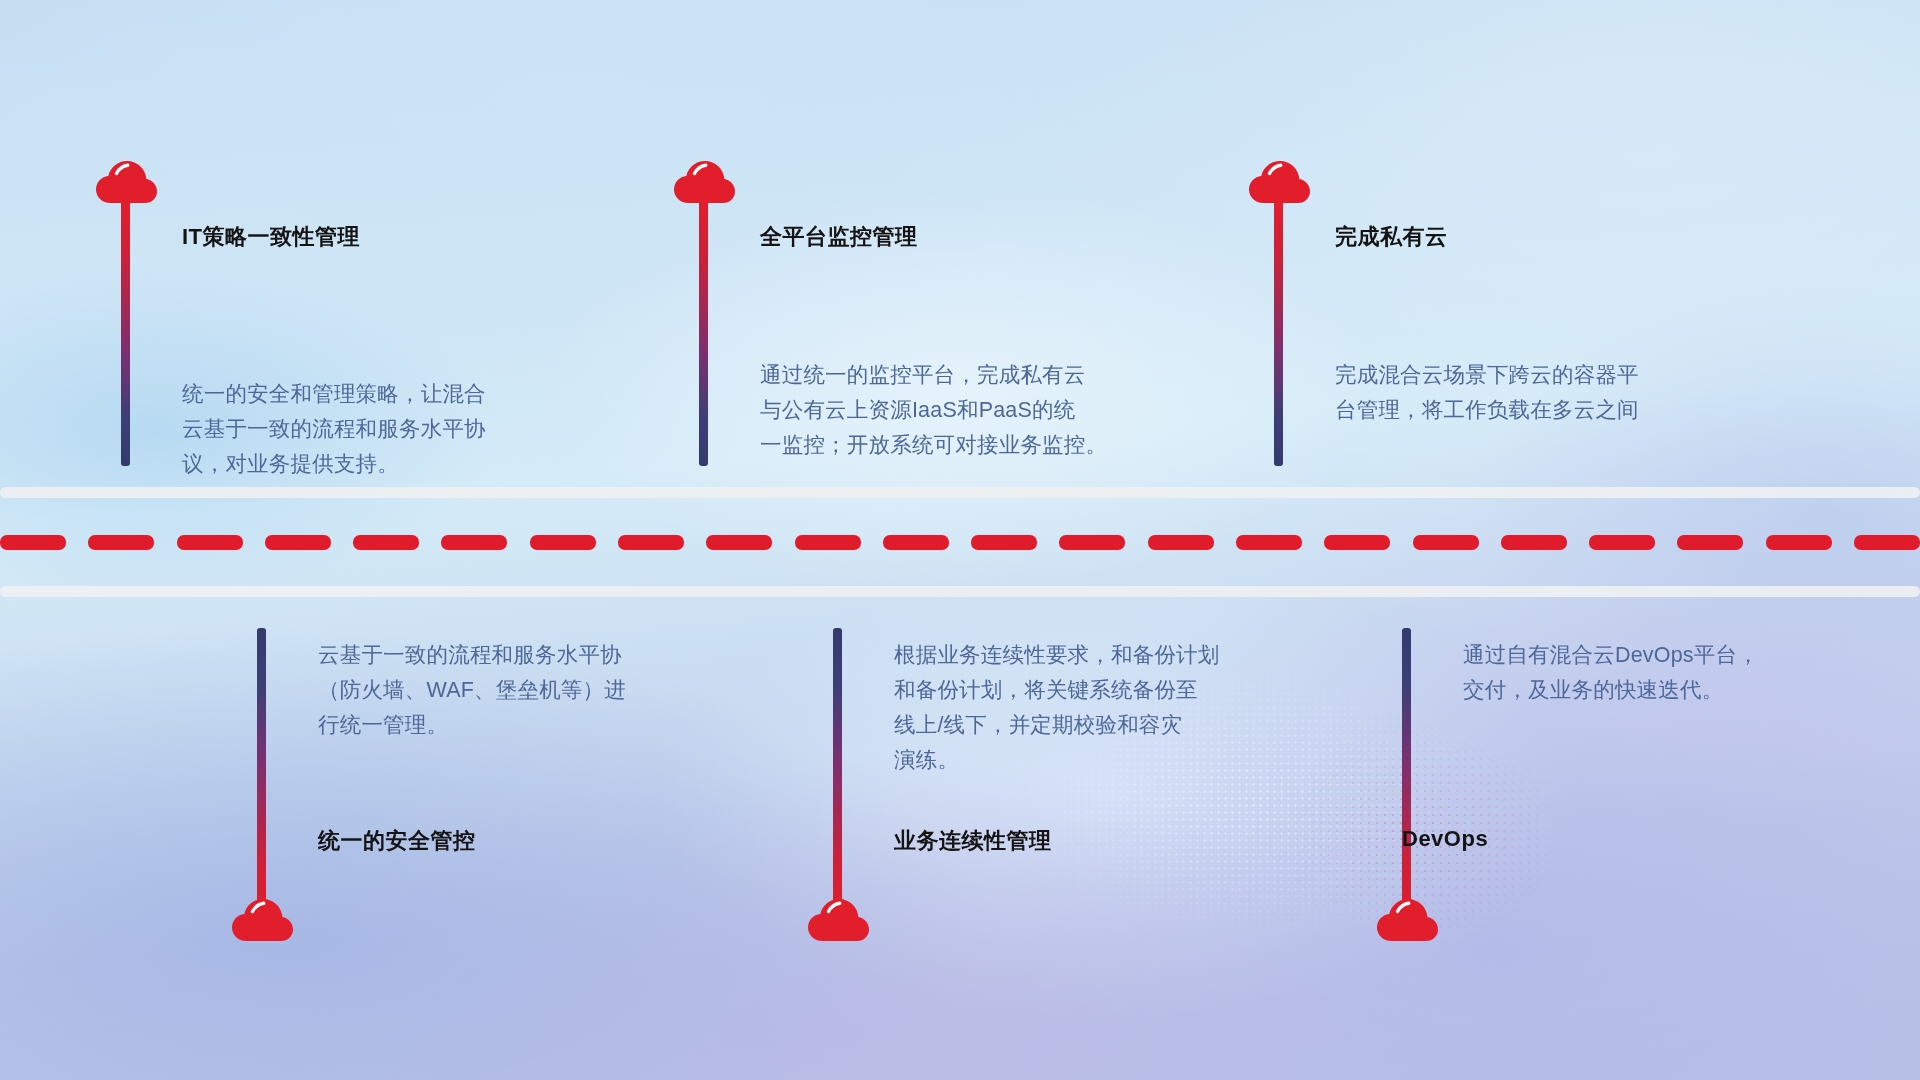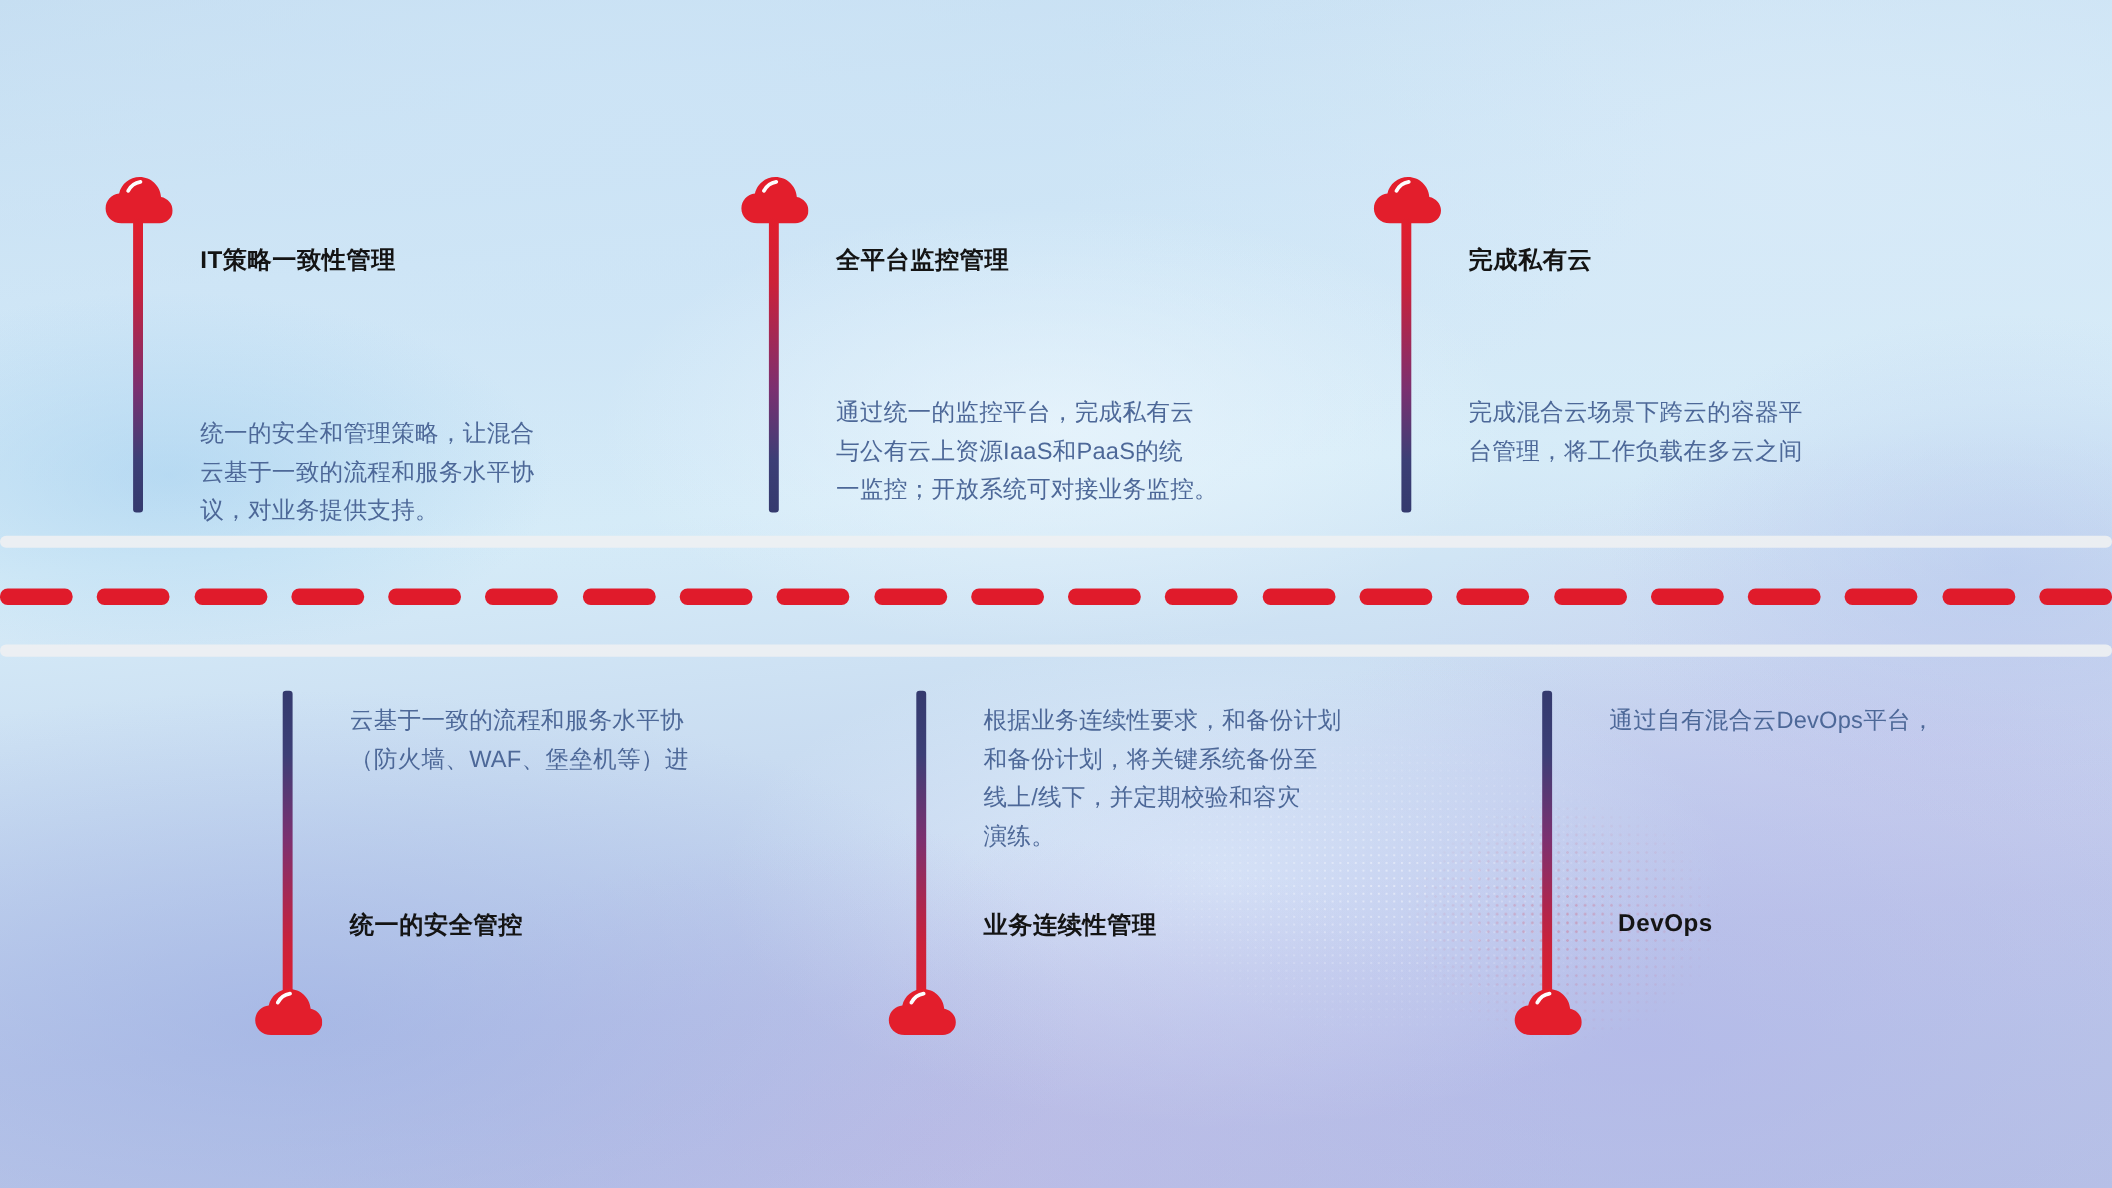--- a/index.html
+++ b/index.html
@@ -188,20 +188,21 @@
       <div class="dash" style="left: 1854px; background: rgb(224, 27, 43);"></div>
     </div>
   <div class="road-edge bottom"></div>
 </div>
 
 <div class="col">
   <div class="stem up" style="left:257px; top:628px; height:290px;"></div>
   <div class="col-body" style="left:318px; top:638px; width:420px;">
     <span class="ln">云基于一致的流程和服务水平协</span>
     <span class="ln">（防火墙、WAF、堡垒机等）进</span>
+    <span class="ln">行统一管理。</span>
   </div>
   <div class="col-title" style="left:318px; top:826px;">统一的安全管控</div>
   <div class="cloud" style="left:231px; top:898px;">
     <svg viewBox="0 0 62 44">
       <path d="M15.5 43C7 43 1 37 1 29.5 1 22.4 6.4 16.6 13.3 16 15.2 7.3 22.9 1 32 1c10.2 0 18.6 7.9 19.4 18 5.9 1 10.6 6.2 10.6 12.4C62 38 56.6 43 50 43Z" fill="#e31e2c"></path>
       <path d="M21.5 13.5c2.2-4.3 6.3-7.4 11.2-8.2" stroke="#fdfdfd" stroke-width="3.4" stroke-linecap="round" fill="none"></path>
     </svg>
   </div>
 </div>
 
@@ -219,21 +220,22 @@
       <path d="M15.5 43C7 43 1 37 1 29.5 1 22.4 6.4 16.6 13.3 16 15.2 7.3 22.9 1 32 1c10.2 0 18.6 7.9 19.4 18 5.9 1 10.6 6.2 10.6 12.4C62 38 56.6 43 50 43Z" fill="#e31e2c"></path>
       <path d="M21.5 13.5c2.2-4.3 6.3-7.4 11.2-8.2" stroke="#fdfdfd" stroke-width="3.4" stroke-linecap="round" fill="none"></path>
     </svg>
   </div>
 </div>
 
 <div class="col">
   <div class="stem up" style="left:1402px; top:628px; height:290px;"></div>
   <div class="col-body" style="left:1463px; top:638px; width:420px;">
     <span class="ln">通过自有混合云DevOps平台，</span>
-  </div>
-  <div class="col-title" style="left:1471px; top:826px;">DevOps</div>
+    <span class="ln">交付，及业务的快速迭代。</span>
+  </div>
+  <div class="col-title" style="left:1402px; top:826px;">DevOps</div>
   <div class="cloud" style="left:1376px; top:898px;">
     <svg viewBox="0 0 62 44">
       <path d="M15.5 43C7 43 1 37 1 29.5 1 22.4 6.4 16.6 13.3 16 15.2 7.3 22.9 1 32 1c10.2 0 18.6 7.9 19.4 18 5.9 1 10.6 6.2 10.6 12.4C62 38 56.6 43 50 43Z" fill="#e31e2c"></path>
       <path d="M21.5 13.5c2.2-4.3 6.3-7.4 11.2-8.2" stroke="#fdfdfd" stroke-width="3.4" stroke-linecap="round" fill="none"></path>
     </svg>
   </div>
 </div>
 
 </body></html>

